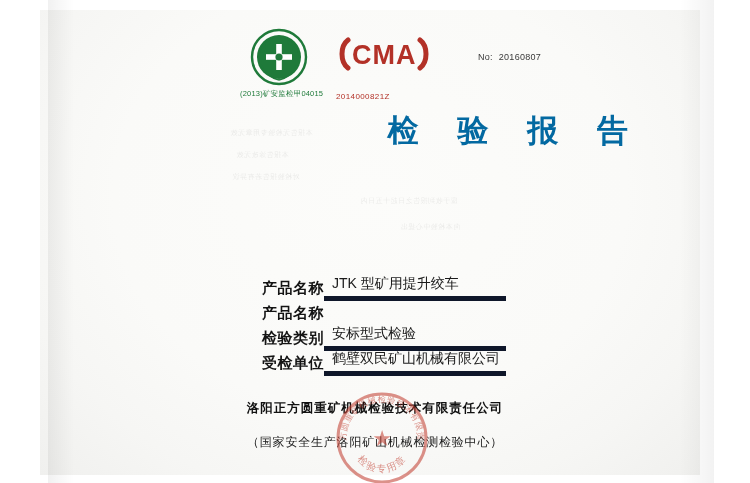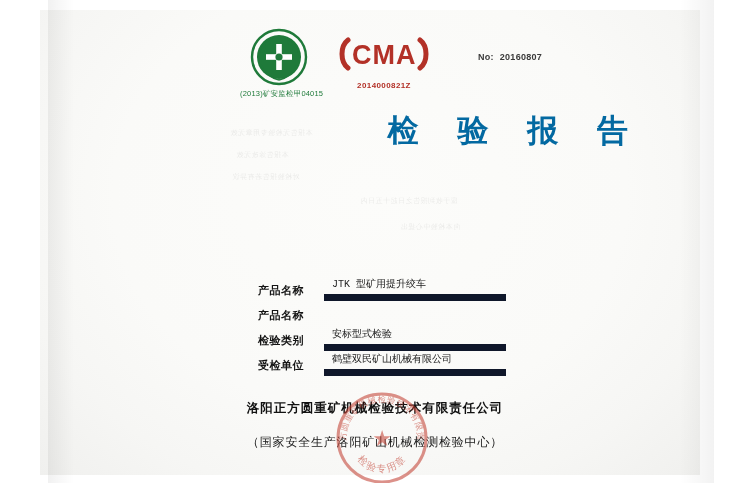--- a/index.html
+++ b/index.html
@@ -86,46 +86,43 @@
     font-family: "Liberation Sans", sans-serif;
     letter-spacing: 0.2px;
     white-space: nowrap;
   }
 
   .cma-mark {
     position: absolute;
     left: 336px;
     top: 20px;
     width: 96px;
-    text-align: center;
   }
   .cma-logo {
     width: 92px;
     height: 40px;
     margin: 0 auto;
   }
   .cma-code {
-    margin-top: 7px;
+    margin-top: 18px;
     font-size: 8px;
     color: #b33127;
     font-family: "Liberation Sans", sans-serif;
     letter-spacing: 0.4px;
-    font-weight: bold;
   }
 
   .report-no {
     position: absolute;
     left: 478px;
     top: 38px;
     font-size: 9px;
     color: #3a3a3a;
     font-family: "Liberation Sans", sans-serif;
     letter-spacing: 0.3px;
     white-space: nowrap;
-    font-weight: bold;
   }
   .report-no .label { margin-right: 3px; }
 
   
   .doc-title {
     position: absolute;
     left: 0;
     top: 110px;
     width: 642px;
     text-align: right;
@@ -144,36 +141,37 @@
     top: 276px;
     width: 248px;
   }
   .info-row {
     display: flex;
     align-items: flex-end;
     height: 25px;
   }
   .info-label {
     width: 66px;
-    font-size: 11px;
+    font-size: 15px;
     color: #141414;
     font-weight: bold;
     letter-spacing: 0.5px;
     font-family: Liberation Sans, sans-serif;
     padding-bottom: 3px;
     white-space: nowrap;
+    text-align: right;
   }
   .info-value {
     flex: 1;
-    font-size: 10px;
+    font-size: 14px;
     color: #1a1a1a;
-    border-bottom: 7px solid #0f172a;
+    border-bottom: 5px solid #0f172a;
     padding: 0 0 3px 8px;
     white-space: nowrap;
-    font-family: Liberation Mono, monospace;
+    font-family: Liberation Sans, sans-serif;
   }
 
   
   .footer-org {
     position: absolute;
     left: 0;
     top: 400px;
     width: 750px;
     text-align: center;
   }

